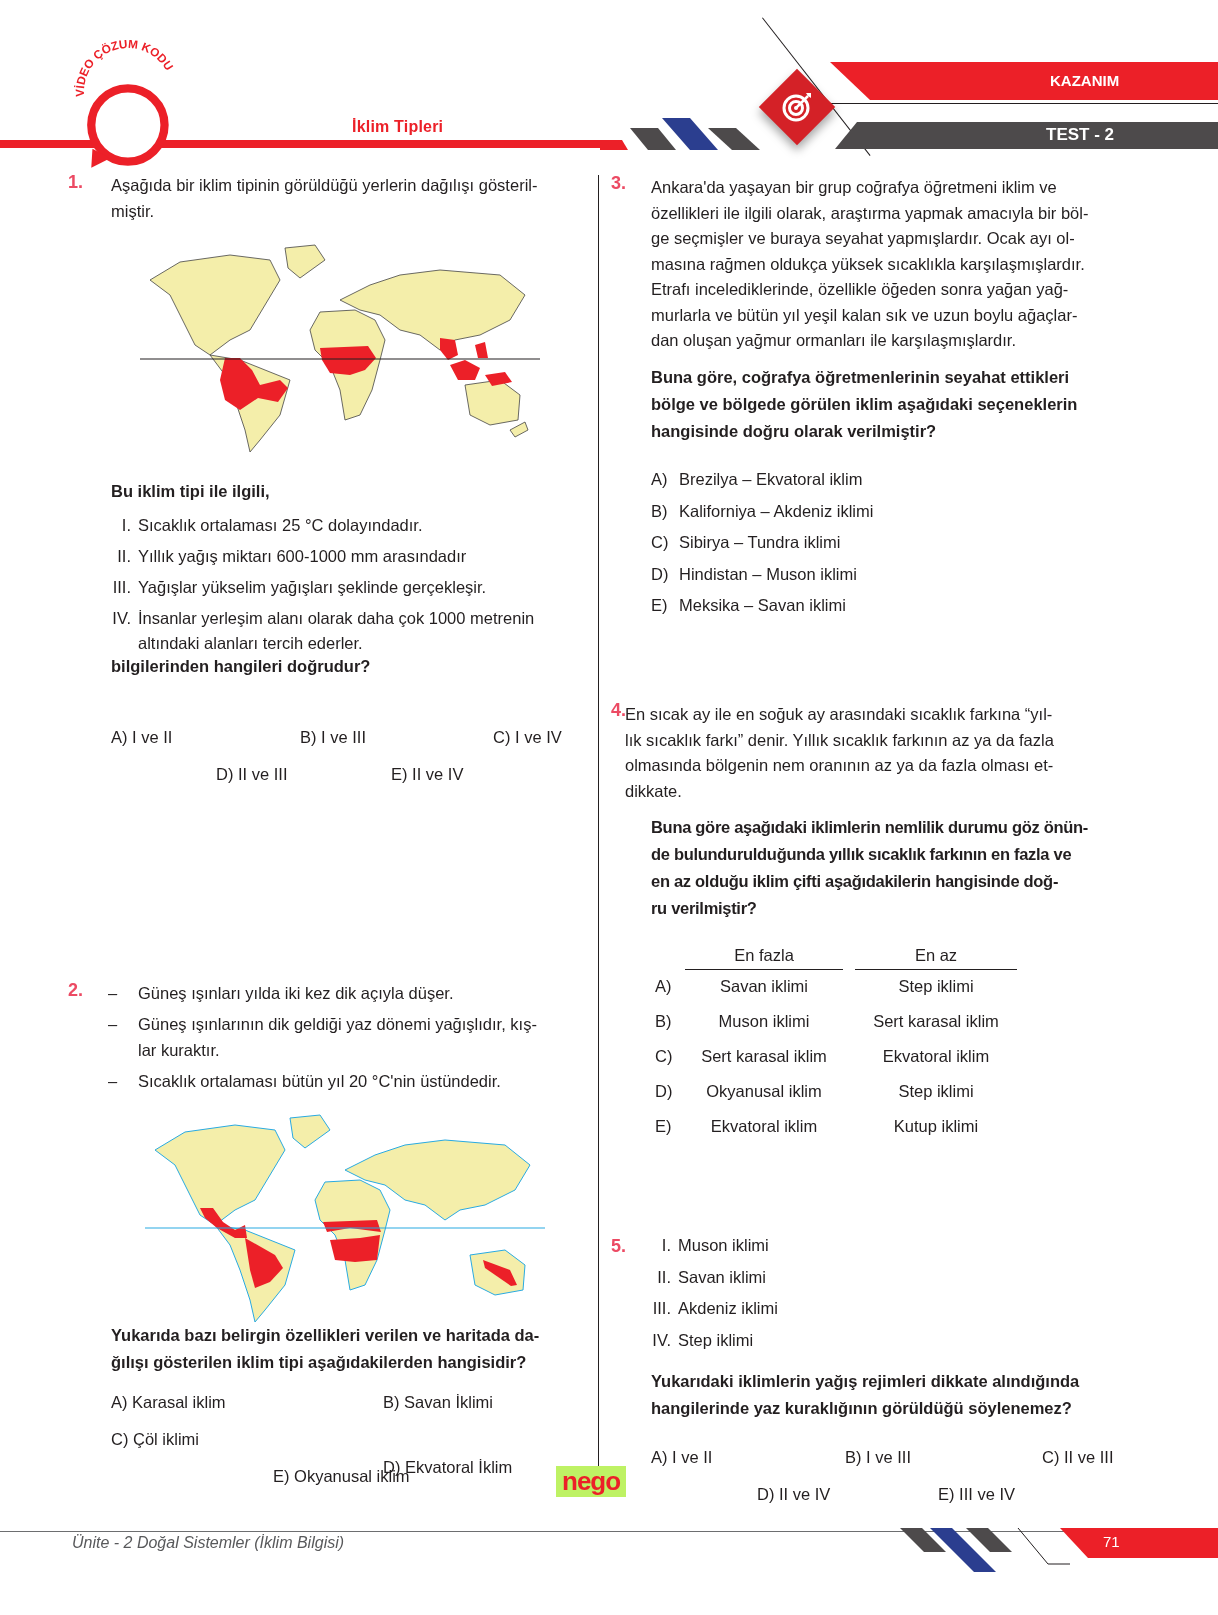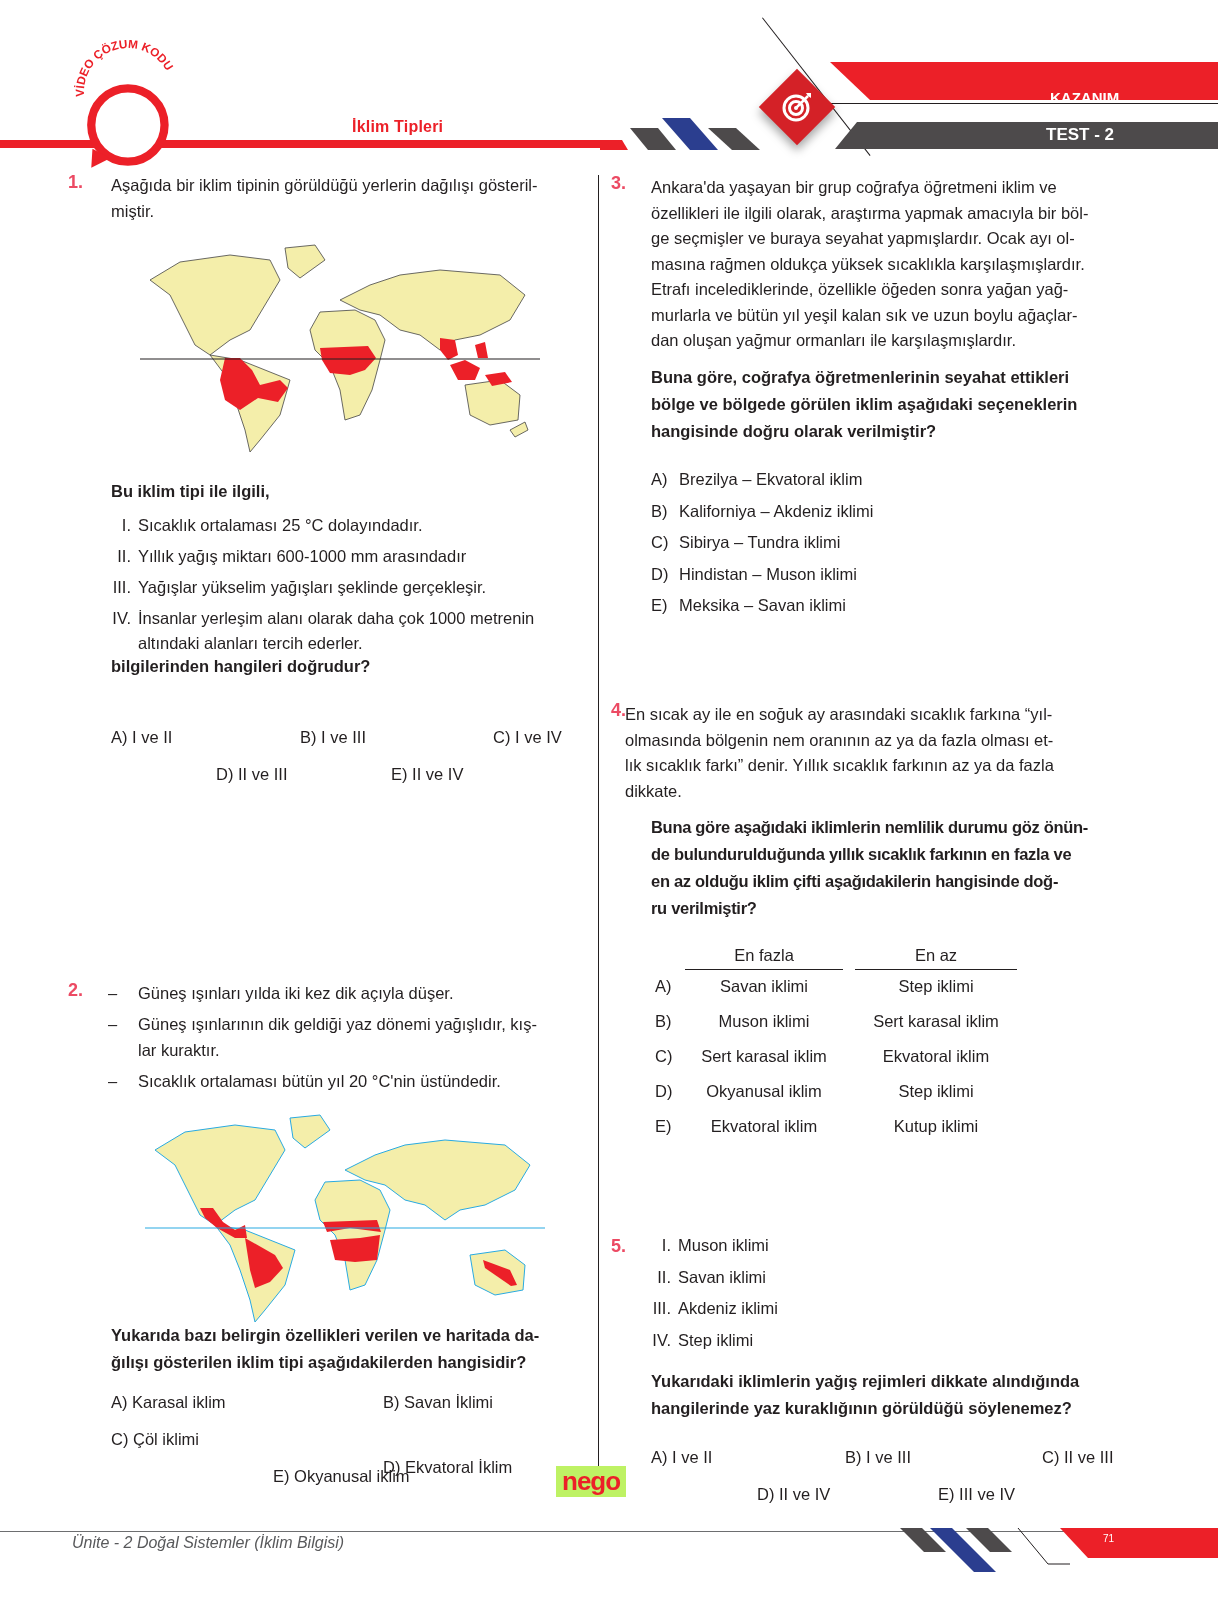--- a/index.html
+++ b/index.html
@@ -5,21 +5,21 @@
   * { box-sizing: border-box; margin: 0; padding: 0; }
   html, body { width: 1218px; height: 1615px; background: #ffffff; overflow: hidden; }
   body { position: relative; font-family: "Liberation Sans", sans-serif; color: #231f20; font-size: 16.5px; }
   .abs { position: absolute; }
 
   
   .hdr-line { left: 0; top: 140px; width: 620px; height: 8px; background: #ec2028; }
   .video-circle { left: 70px; top: 60px; width: 100px; height: 110px; }
   .section-title { left: 352px; top: 118px; font-size: 16px; font-weight: bold; color: #ec2028; letter-spacing: 0.2px; }
   .kazanim-bar { left: 830px; top: 62px; width: 388px; height: 38px; background: #ec2028; clip-path: polygon(0 0, 100% 0, 100% 100%, 40px 100%); }
-  .kazanim-label { left: 1050px; top: 72px; color: #fff; font-weight: bold; font-size: 15px; margin-top: 17px; }
+  .kazanim-label { left: 1050px; top: 72px; color: #fff; font-weight: bold; font-size: 15px; }
   .test-bar { left: 835px; top: 122px; width: 383px; height: 27px; background: #4d4a4b; clip-path: polygon(22px 0, 100% 0, 100% 100%, 0 100%); }
   .test-label { left: 1046px; top: 125px; color: #fff; font-weight: bold; font-size: 17px; }
   .diag-line { left: 770px; top: 20px; width: 2px; height: 170px; background: #231f20; transform: rotate(-40deg); transform-origin: top left; }
   .target-diamond { left: 770px; top: 80px; width: 54px; height: 54px; background: #d42127; transform: rotate(45deg); box-shadow: 4px 4px 10px rgba(0,0,0,0.35); }
   .target-icon { left: 780px; top: 90px; width: 34px; height: 34px; }
 
   
   .col-divider { left: 598px; top: 175px; width: 1px; height: 1320px; background: #231f20; }
 
   .qnum { color: #ec4a63; font-weight: bold; font-size: 18px; }
@@ -27,21 +27,21 @@
   .bold { font-weight: bold; }
   .u { text-underline-offset: 3px; }
 
   
   .map { background: transparent; }
 
   
   .footer-line { left: 0; top: 1531px; width: 1150px; height: 1px; background: #6d6e70; }
   .footer-text { left: 72px; top: 1534px; font-style: italic; color: #58595b; font-size: 16px; }
   .page-num-bar { left: 1060px; top: 1528px; width: 158px; height: 30px; background: #ec2028; clip-path: polygon(0 0, 100% 0, 100% 100%, 28px 100%); }
-  .page-num { left: 1103px; top: 1533px; color: #fff; font-size: 10px; }
+  .page-num { left: 1103px; top: 1533px; color: #fff; font-size: 15px; }
   .logo { left: 556px; top: 1466px; font-weight: bold; color: #ec2028; font-size: 26px; background: #bef264; padding: 0 6px; letter-spacing: -1px; }
 
   table.q4 { border-collapse: collapse; }
   .q4 td { height: 35px; text-align: center; font-size: 16.5px; }
   .q4 th { font-weight: normal; height: 26px; border-bottom: 1.5px solid #231f20; font-size: 16.5px; }
 </style>
 </head>
 <body>
 
 <div class="abs hdr-line"></div>
@@ -229,22 +229,22 @@
       <span style="width:28px;">E)</span>
       <span>Meksika – Savan iklimi</span>
     </div>
 </div>
 
 <div class="abs" style="left:611px;top:700px;">
   <span class="qnum">4.</span>
 </div>
 <div class="abs" style="left:625px;top:702px;width:470px;line-height:25.5px;">
   <div>En sıcak ay ile en soğuk ay arasındaki sıcaklık farkına “yıl-</div>
+  <div>lık sıcaklık farkı” denir. Yıllık sıcaklık farkının az ya da fazla</div>
   <div>olmasında bölgenin nem oranının az ya da fazla olması et-</div>
-  <div>lık sıcaklık farkı” denir. Yıllık sıcaklık farkının az ya da fazla</div>
   <div>dikkate.</div>
 </div>
 <div class="abs bold" style="left:651px;top:814px;width:480px;line-height:27px;letter-spacing:-0.3px;">
   <div>Buna göre aşağıdaki iklimlerin nemlilik durumu göz önün-</div>
   <div><span>de bulundurulduğunda yıllık sıcaklık farkının </span><span class="u">en fazla</span><span> ve</span></div>
   <div><span class="u">en az</span><span> olduğu iklim çifti aşağıdakilerin hangisinde doğ-</span></div>
   <div>ru verilmiştir?</div>
 </div>
 <table class="abs q4" style="left:655px;top:943px;">
   <tbody>

